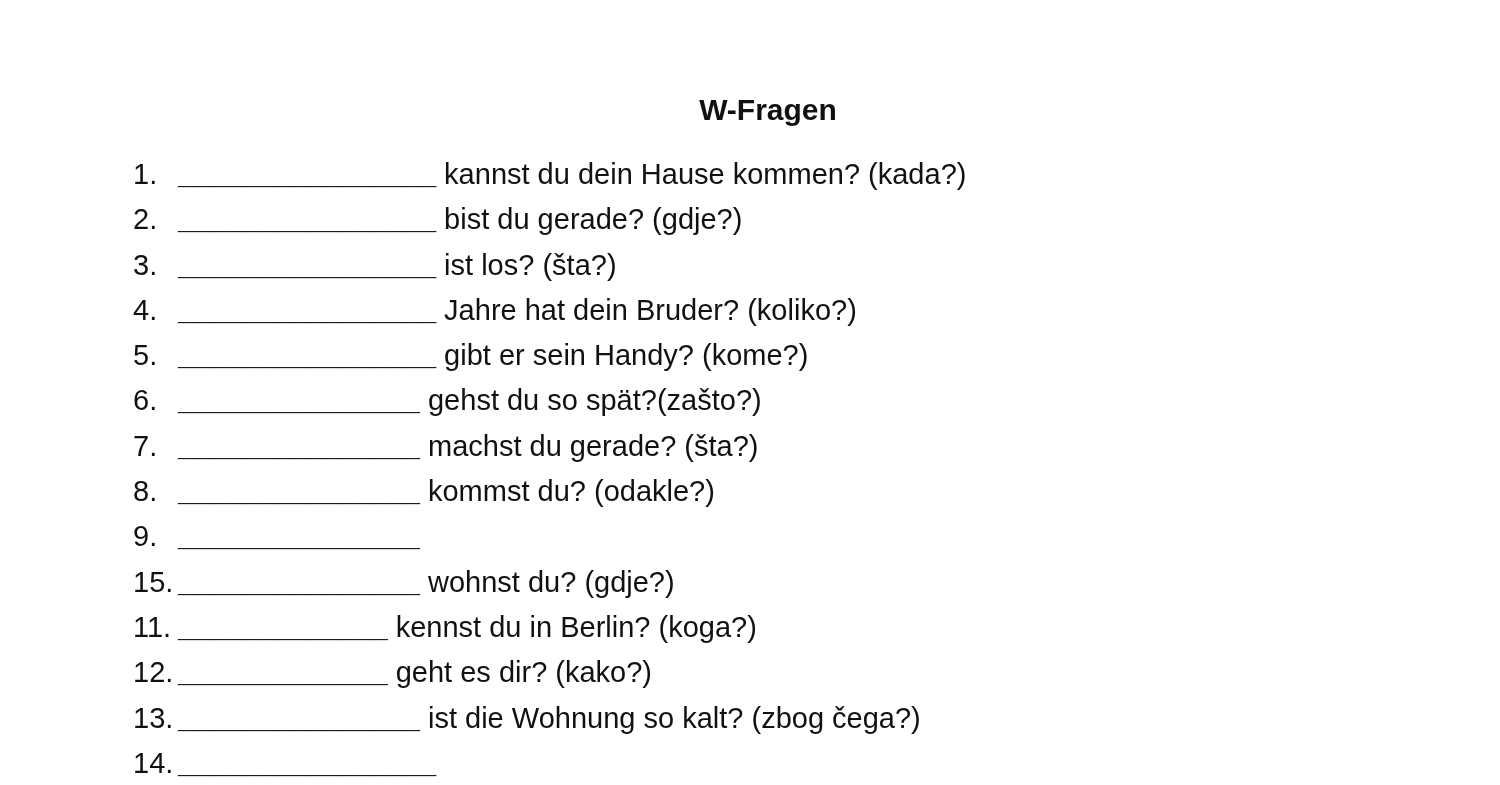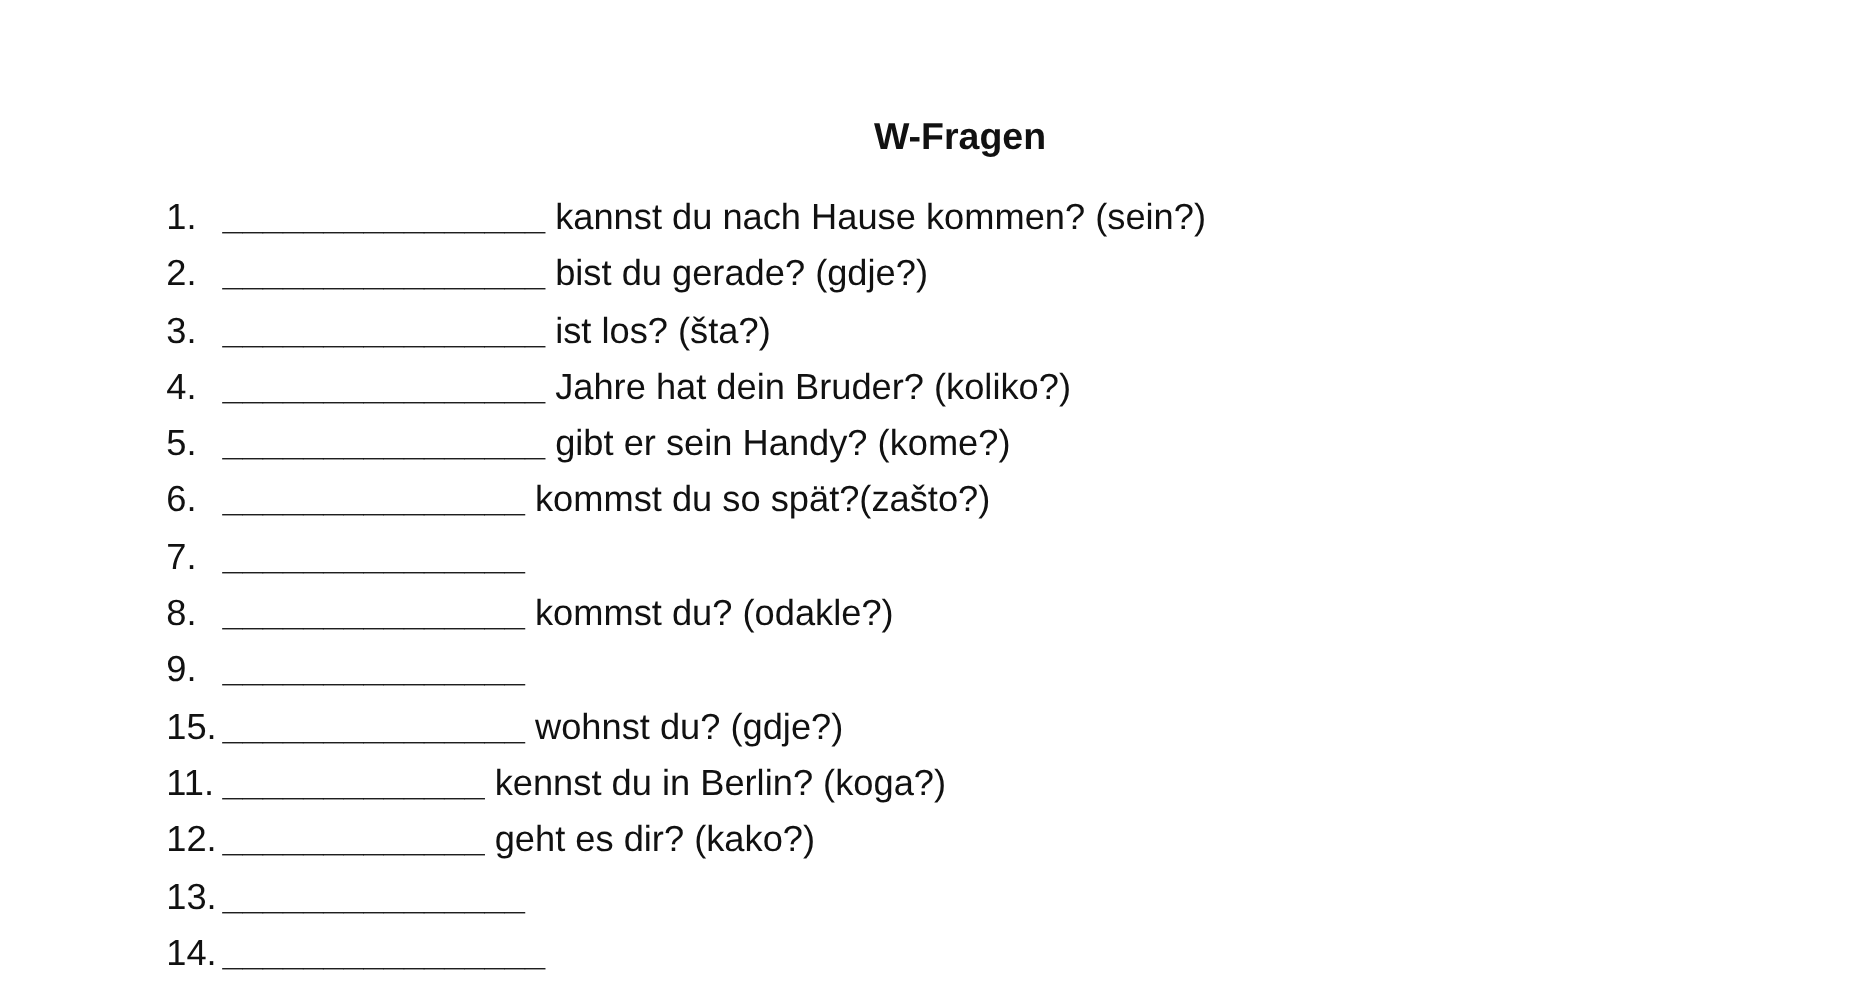--- a/index.html
+++ b/index.html
@@ -51,42 +51,42 @@
 </style>
 </head>
 <body>
 
 <div class="page">
 
   <h1 class="title">W-Fragen</h1>
 
   <div class="worksheet">
 
-    <div class="row"><span class="num">1.</span><span class="blank">________________</span><span class="q"> kannst du nach Hause kommen? (sein?)</span></div>
+    <div class="row"><span class="num">1.</span><span class="blank">________________</span><span class="q"> kannst du dein Hause kommen? (kada?)</span></div>
 
     <div class="row"><span class="num">2.</span><span class="blank">________________</span><span class="q"> bist du gerade? (gdje?)</span></div>
 
     <div class="row"><span class="num">3.</span><span class="blank">________________</span><span class="q"> ist los? (šta?)</span></div>
 
     <div class="row"><span class="num">4.</span><span class="blank">________________</span><span class="q"> Jahre hat dein Bruder? (koliko?)</span></div>
 
     <div class="row"><span class="num">5.</span><span class="blank">________________</span><span class="q"> gibt er sein Handy? (kome?)</span></div>
 
-    <div class="row"><span class="num">6.</span><span class="blank">_______________</span><span class="q"> kommst du so spät?(zašto?)</span></div>
+    <div class="row"><span class="num">6.</span><span class="blank">_______________</span><span class="q"> gehst du so spät?(zašto?)</span></div>
 
-    <div class="row"><span class="num">7.</span><span class="blank">_______________</span></div>
+    <div class="row"><span class="num">7.</span><span class="blank">_______________</span><span class="q"> machst du gerade? (šta?)</span></div>
 
     <div class="row"><span class="num">8.</span><span class="blank">_______________</span><span class="q"> kommst du? (odakle?)</span></div>
 
     <div class="row"><span class="num">9.</span><span class="blank">_______________</span></div>
 
     <div class="row"><span class="num">15.</span><span class="blank">_______________</span><span class="q"> wohnst du? (gdje?)</span></div>
 
     <div class="row"><span class="num">11.</span><span class="blank">_____________</span><span class="q"> kennst du in Berlin? (koga?)</span></div>
 
     <div class="row"><span class="num">12.</span><span class="blank">_____________</span><span class="q"> geht es dir? (kako?)</span></div>
 
-    <div class="row"><span class="num">13.</span><span class="blank">_______________</span></div>
+    <div class="row"><span class="num">13.</span><span class="blank">_______________</span><span class="q"> ist die Wohnung so kalt? (zbog čega?)</span></div>
 
     <div class="row"><span class="num">14.</span><span class="blank">________________</span></div>
 
   </div>
 </div>
 
 </body></html>

